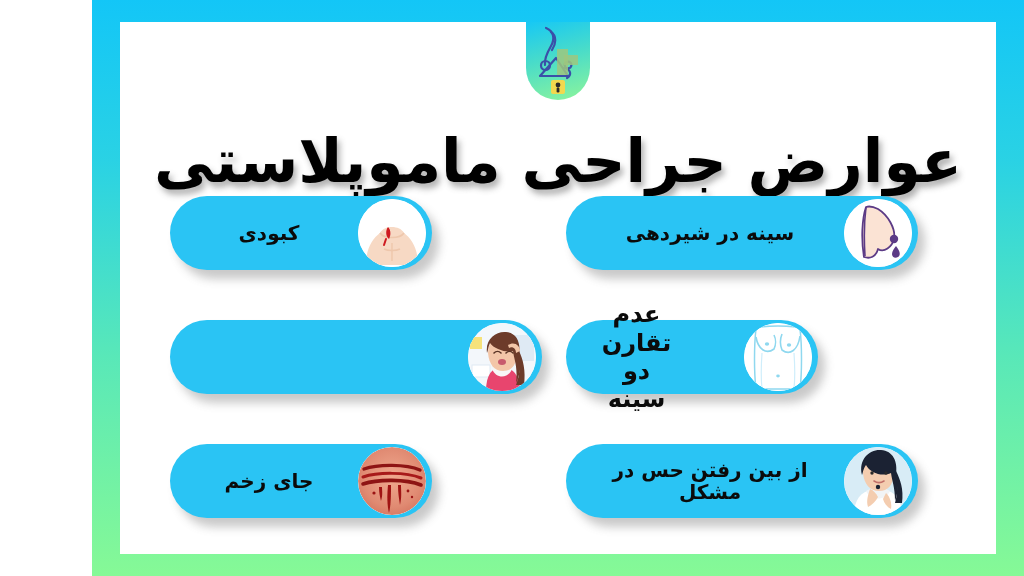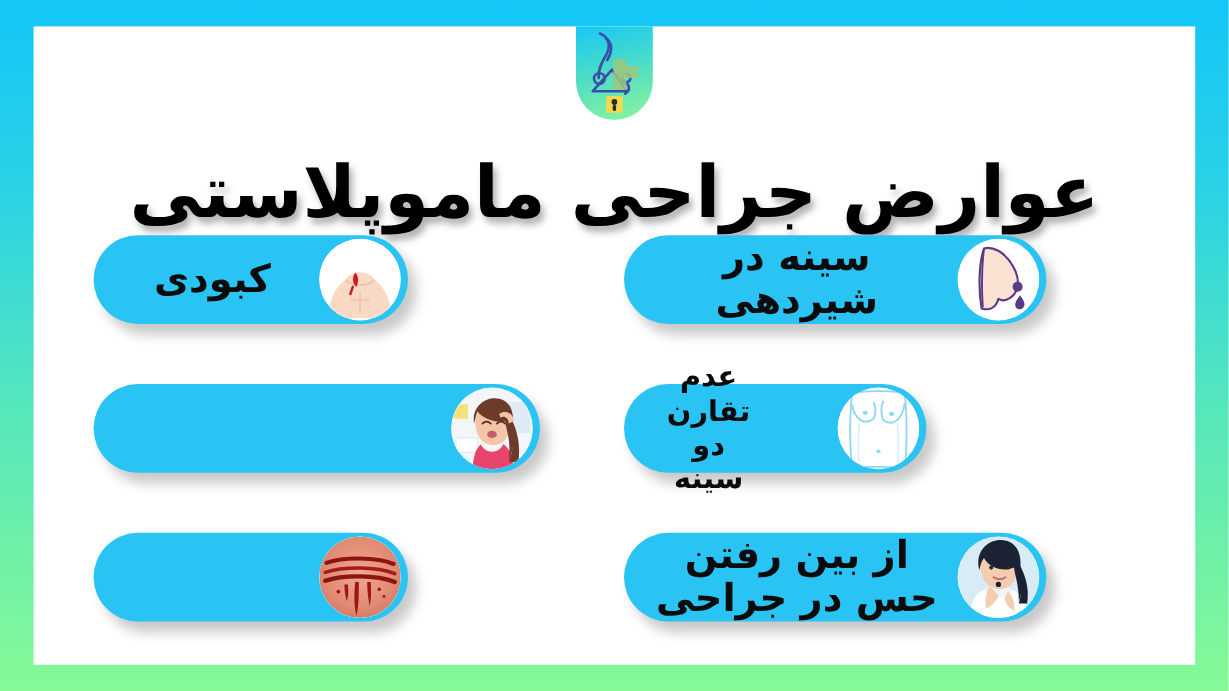--- a/index.html
+++ b/index.html
@@ -7,21 +7,21 @@
     margin: 0;
     padding: 0;
     background: #ffffff;
   }
   body {
     font-family: "DejaVu Sans", "Liberation Sans", sans-serif;
   }
 
   .poster {
     position: relative;
-    width: 1024px;
+    width: 932px;
     height: 576px;
     overflow: hidden;
     background: linear-gradient(180deg, #13c6f7 0%, #2ad2e4 28%, #59e8b8 62%, #86f996 100%);
     box-sizing: border-box;
     padding-left: 44px;
   }
 
   
   .canvas {
     position: absolute;
@@ -113,21 +113,21 @@
     align-items: center;
     justify-content: center;
     background: #ffffff;
     margin-left: 10px;
   }
   .pill-icon svg { display: block; }
 
   .pill-label {
     flex: 1 1 auto;
     text-align: center;
-    font-size: 32px;
+    font-size: 20px;
     font-weight: 700;
     color: #0b0b0b;
     line-height: 1.12;
     white-space: pre-line;
     padding-right: 6px;
     letter-spacing: 0px;
   }
 
   
   .w-xl { width: 352px; }
@@ -217,20 +217,21 @@
               <path d="M5 30 C20 25, 48 25, 63 31" stroke="#a81a1a" stroke-width="3" fill="none" stroke-linecap="round"></path>
               <path d="M5 37 C20 32, 48 32, 63 38" stroke="#8e1414" stroke-width="3.6" fill="none" stroke-linecap="round"></path>
               <path d="M30 38 C29 48, 29 58, 31 66 C33 58, 33 48, 33 38 Z" fill="#a01414"></path>
               <path d="M40 38 C40 46, 41 52, 42 58 C44 50, 43 44, 43 38 Z" fill="#a01414"></path>
               <path d="M21 40 C21 46, 22 50, 23 54 C25 48, 24 44, 24 40 Z" fill="#a01414"></path>
               <circle cx="16" cy="46" r="1.6" fill="#9b1414"></circle>
               <circle cx="50" cy="44" r="1.4" fill="#9b1414"></circle>
               <circle cx="54" cy="50" r="1.2" fill="#9b1414"></circle>
             </svg>
           </span>
+          <span class="pill-label">جای زخم</span>
         </div>
 
       </div>
 
       <div class="col col-left">
 
         <div class="pill w-xl">
           <span class="pill-icon">
             <svg width="68" height="68" viewBox="0 0 68 68" aria-hidden="true">
               <circle cx="34" cy="34" r="34" fill="#ffffff"></circle>
@@ -271,20 +272,20 @@
               <path d="M18 28 C14 12, 26 2, 37 3 C49 4, 54 14, 52 28 C55 36, 54 46, 51 54 C51 40, 48 34, 47 26 C38 30, 26 26, 22 18 C19 22, 19 26, 18 28 Z" fill="#1b2233"></path>
               <path d="M50 26 C54 34, 54 46, 51 56 L58 56 C60 42, 56 32, 52 24 Z" fill="#1b2233"></path>
               <circle cx="28" cy="26" r="1.7" fill="#2a2a2a"></circle>
               <circle cx="42" cy="26" r="1.7" fill="#2a2a2a"></circle>
               <path d="M30 34 C33 36, 37 36, 40 34" fill="none" stroke="#c2706a" stroke-width="1.6" stroke-linecap="round"></path>
               <path d="M26 42 C24 48, 22 54, 24 60 C28 58, 32 54, 34 50 C32 46, 29 43, 26 42 Z" fill="#f4cdb0"></path>
               <path d="M42 46 C46 50, 48 56, 47 62 C43 60, 40 56, 39 52 Z" fill="#f4cdb0"></path>
               <circle cx="34" cy="40" r="2.2" fill="#1b2233"></circle>
             </svg>
           </span>
-          <span class="pill-label">از بین رفتن حس در جراحی</span>
+          <span class="pill-label">از بین رفتن حس در مشکل</span>
         </div>
 
       </div>
 
     </div>
   </div>
 </div>
 
 </body></html>

